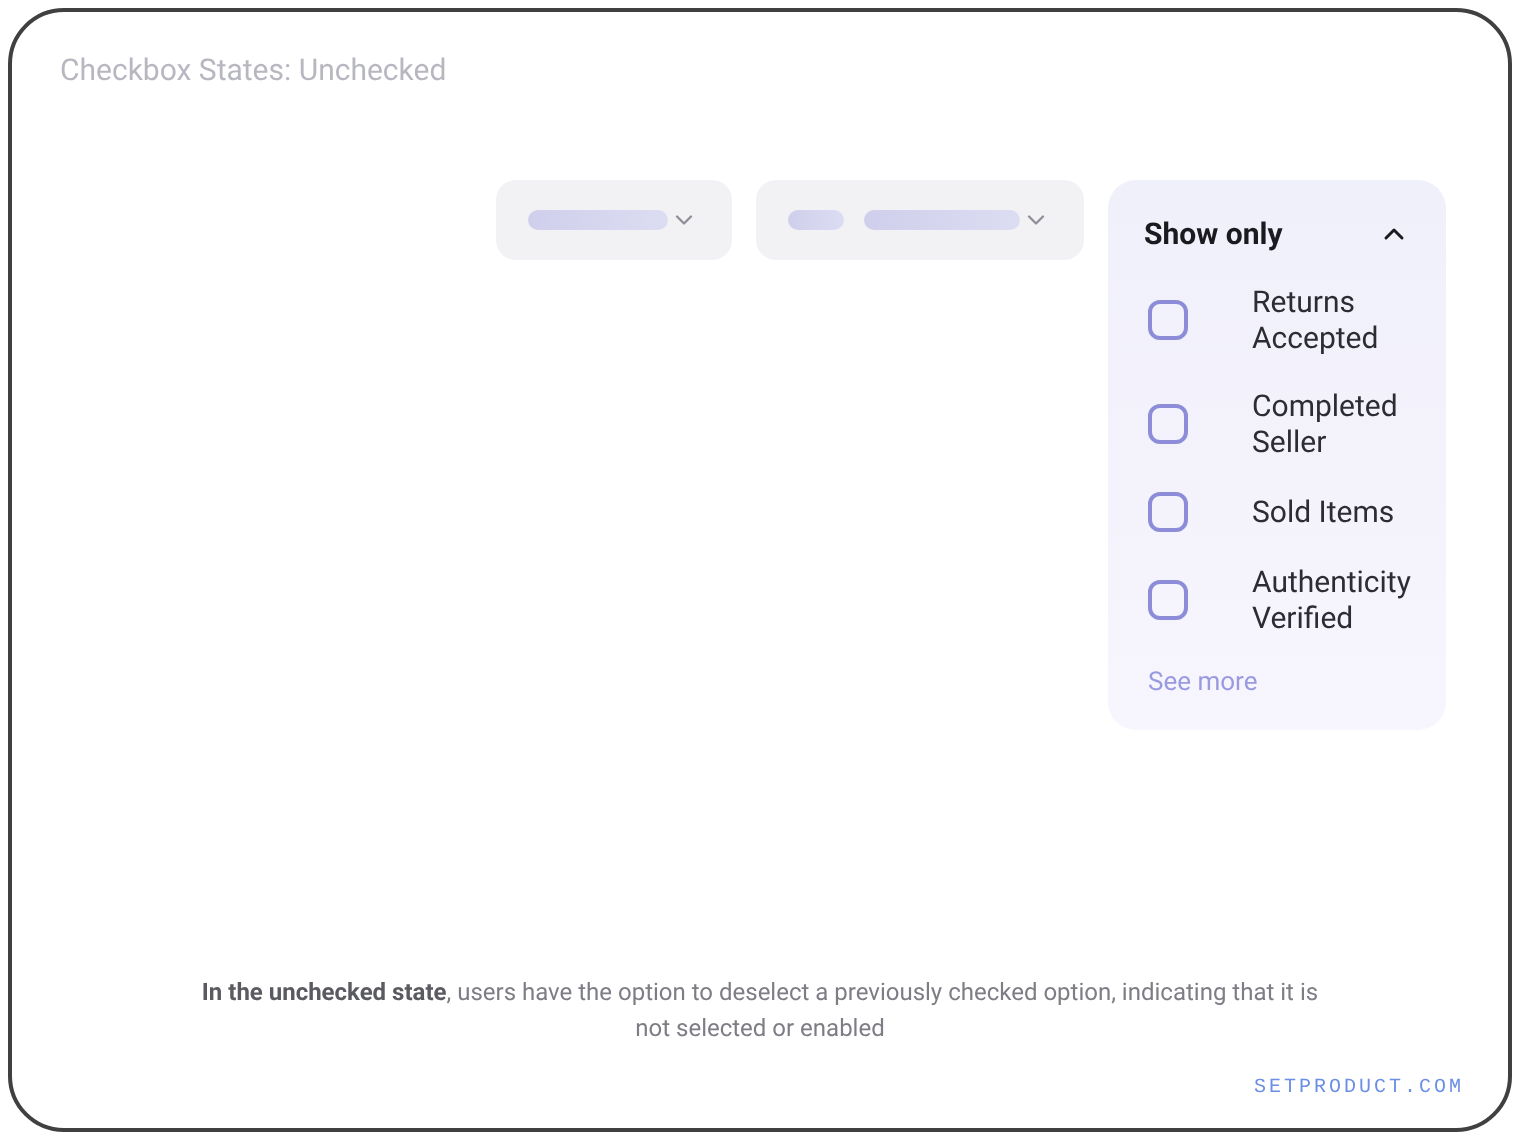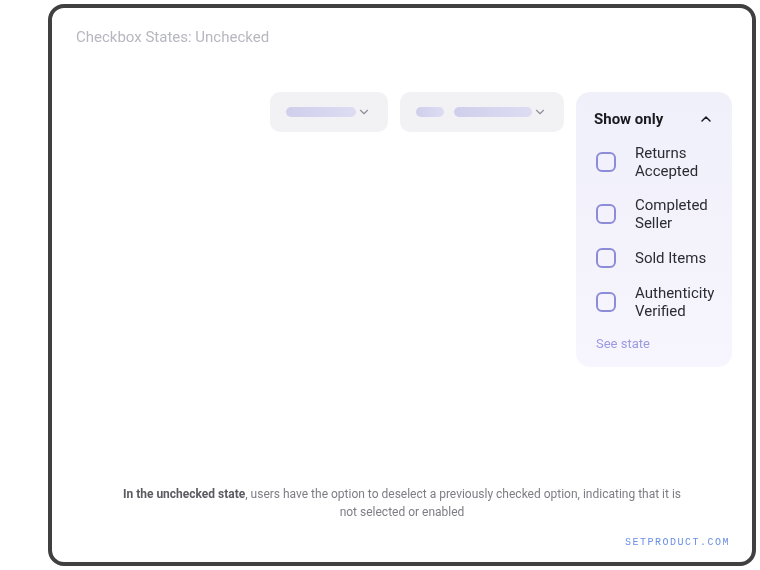--- a/index.html
+++ b/index.html
@@ -7,24 +7,23 @@
     font-family: -apple-system, BlinkMacSystemFont, 'Segoe UI', Roboto, sans-serif;
     background: #fff;
     width: 760px;
     height: 570px;
     overflow: hidden;
     position: relative;
   }
   .frame {
     position: absolute;
     inset: 4px;
-    border: 4px solid #404040;
-    border-radius: 16px;
+    border: 2px solid #404040;
+    border-radius: 28px;
     background: #fff;
-    margin-left: 44px;
   }
   .page-title {
     position: absolute;
     top: 20px;
     left: 24px;
     font-size: 15px;
     color: #b7b7c0;
     font-weight: 400;
   }
   .stack {
@@ -79,21 +78,21 @@
   .panel-header .chev svg { stroke: #1a1a1f; stroke-width: 2.2; }
   .options {
     display: flex;
     flex-direction: column;
     gap: 16px;
     padding-left: 2px;
   }
   .opt {
     display: flex;
     align-items: center;
-    gap: 19px;
+    gap: 32px;
     cursor: pointer;
   }
   .cb {
     width: 20px;
     height: 20px;
     border: 2px solid #8c8cd9;
     border-radius: 6px;
     background: transparent;
     flex-shrink: 0;
   }
@@ -186,21 +185,21 @@
         </div>
         <div class="opt">
           <div class="cb"></div>
           <div class="opt-label">Sold Items</div>
         </div>
         <div class="opt">
           <div class="cb"></div>
           <div class="opt-label">Authenticity Verified</div>
         </div>
       </div>
-      <div class="see-more">See state</div>
+      <div class="see-more">See more</div>
     </div>
 
   </div>
 
   <div class="caption">
     <span class="bold">In the unchecked state</span><span>, users have the option to deselect a previously checked option, indicating that it is not selected or enabled</span>
   </div>
 
   <div class="watermark">SETPRODUCT.COM</div>
 

